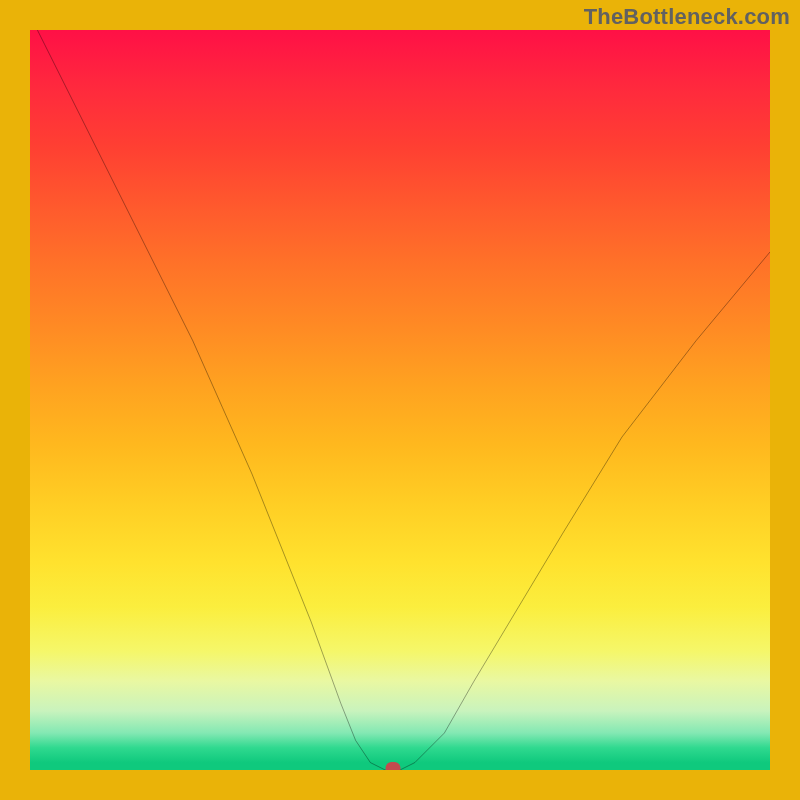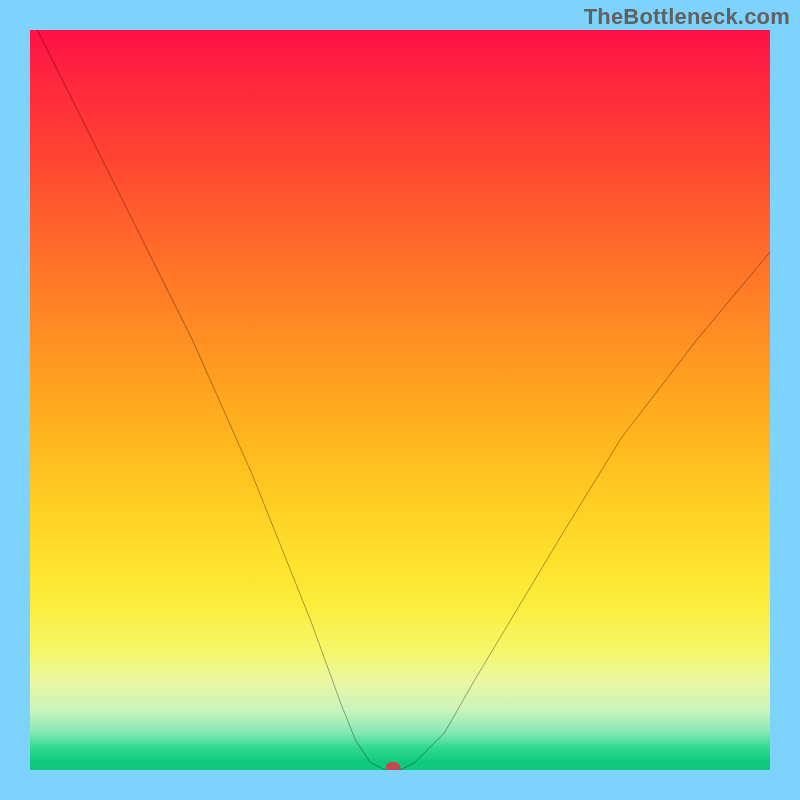--- a/index.html
+++ b/index.html
@@ -8,21 +8,21 @@
     width: 800px;
     height: 800px;
     background: #000;
     font-family: Arial, Helvetica, sans-serif;
     overflow: hidden;
   }
   .frame {
     position: relative;
     width: 800px;
     height: 800px;
-    background: #7dd3fc;
+    background: #eab308;
   }
   .watermark {
     position: absolute;
     top: 4px;
     right: 10px;
     color: #616161;
     font-size: 22px;
     font-weight: 600;
     letter-spacing: 0.2px;
     z-index: 5;

